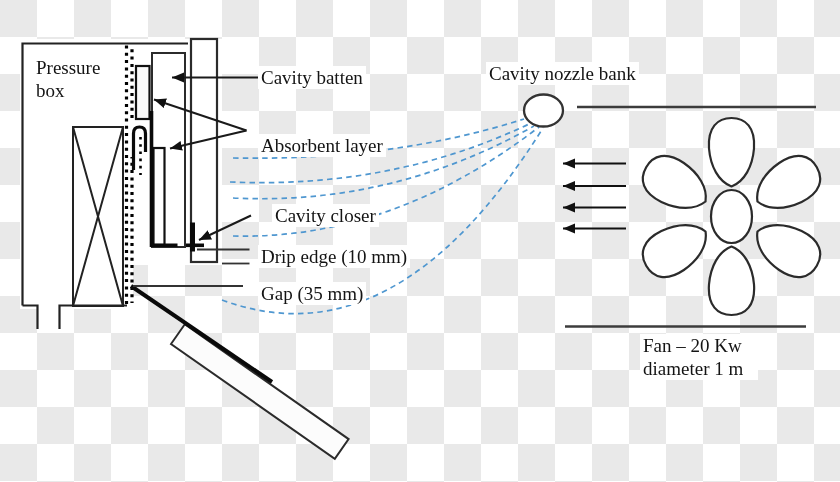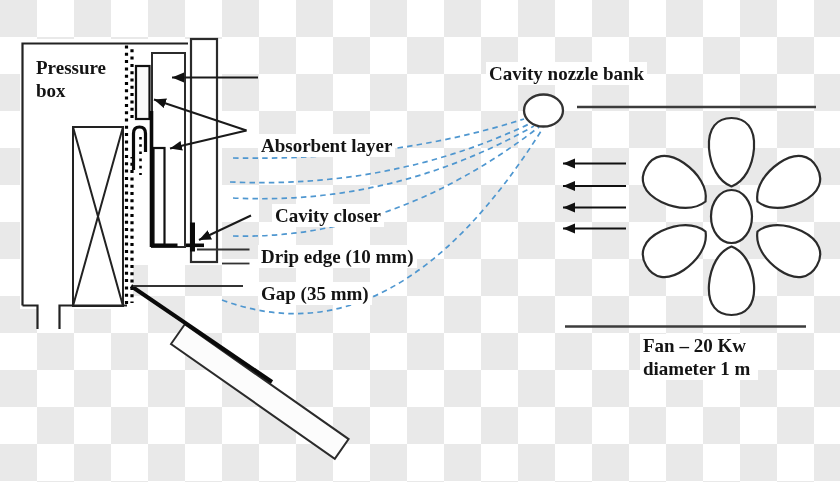--- a/index.html
+++ b/index.html
@@ -3,21 +3,20 @@
 <meta charset="utf-8">
 <style>
   html,body{margin:0;padding:0;}
   .stage{
     position:relative;
     width:840px;height:482px;
     overflow:hidden;
     background-color:#ffffff;
     background-image:conic-gradient(#ffffff 0 90deg,#e9e9e9 90deg 180deg,#ffffff 180deg 270deg,#e9e9e9 270deg 360deg);
     background-size:74px 74px;
-    font-weight:bold;
   }
   .stage svg{position:absolute;left:0;top:0;}
   .lbl{
     position:absolute;
     font-family:"Liberation Serif","DejaVu Serif",serif;
     font-size:19px;line-height:23px;
     color:#141414;
     background:#ffffff;
     padding:0 3px;
     white-space:nowrap;
@@ -129,20 +128,21 @@
         </g>
       <g transform="rotate(300)">
           <path d="M0,-30 C-13,-35 -21,-50 -22.5,-68 C-24,-89 -14,-98.5 0,-98.5 C14,-98.5 24,-89 22.5,-68 C21,-50 13,-35 0,-30 Z"></path>
         </g>
       <ellipse cx="0" cy="0" rx="20.5" ry="26.5"></ellipse>
     </g>
   </svg>
 
   <div class="lbl wrap" style="left:33px;top:56px;width:80px;">Pressure box</div>
 
+  <div class="lbl" style="left:258px;top:66px;">Cavity batten</div>
 
   <div class="lbl" style="left:258px;top:134px;">Absorbent layer</div>
 
   <div class="lbl" style="left:272px;top:204px;">Cavity closer</div>
 
   <div class="lbl" style="left:258px;top:245px;text-align:center;">Drip edge (10 mm)</div>
 
   <div class="lbl" style="left:258px;top:282px;">Gap (35 mm)</div>
 
 

